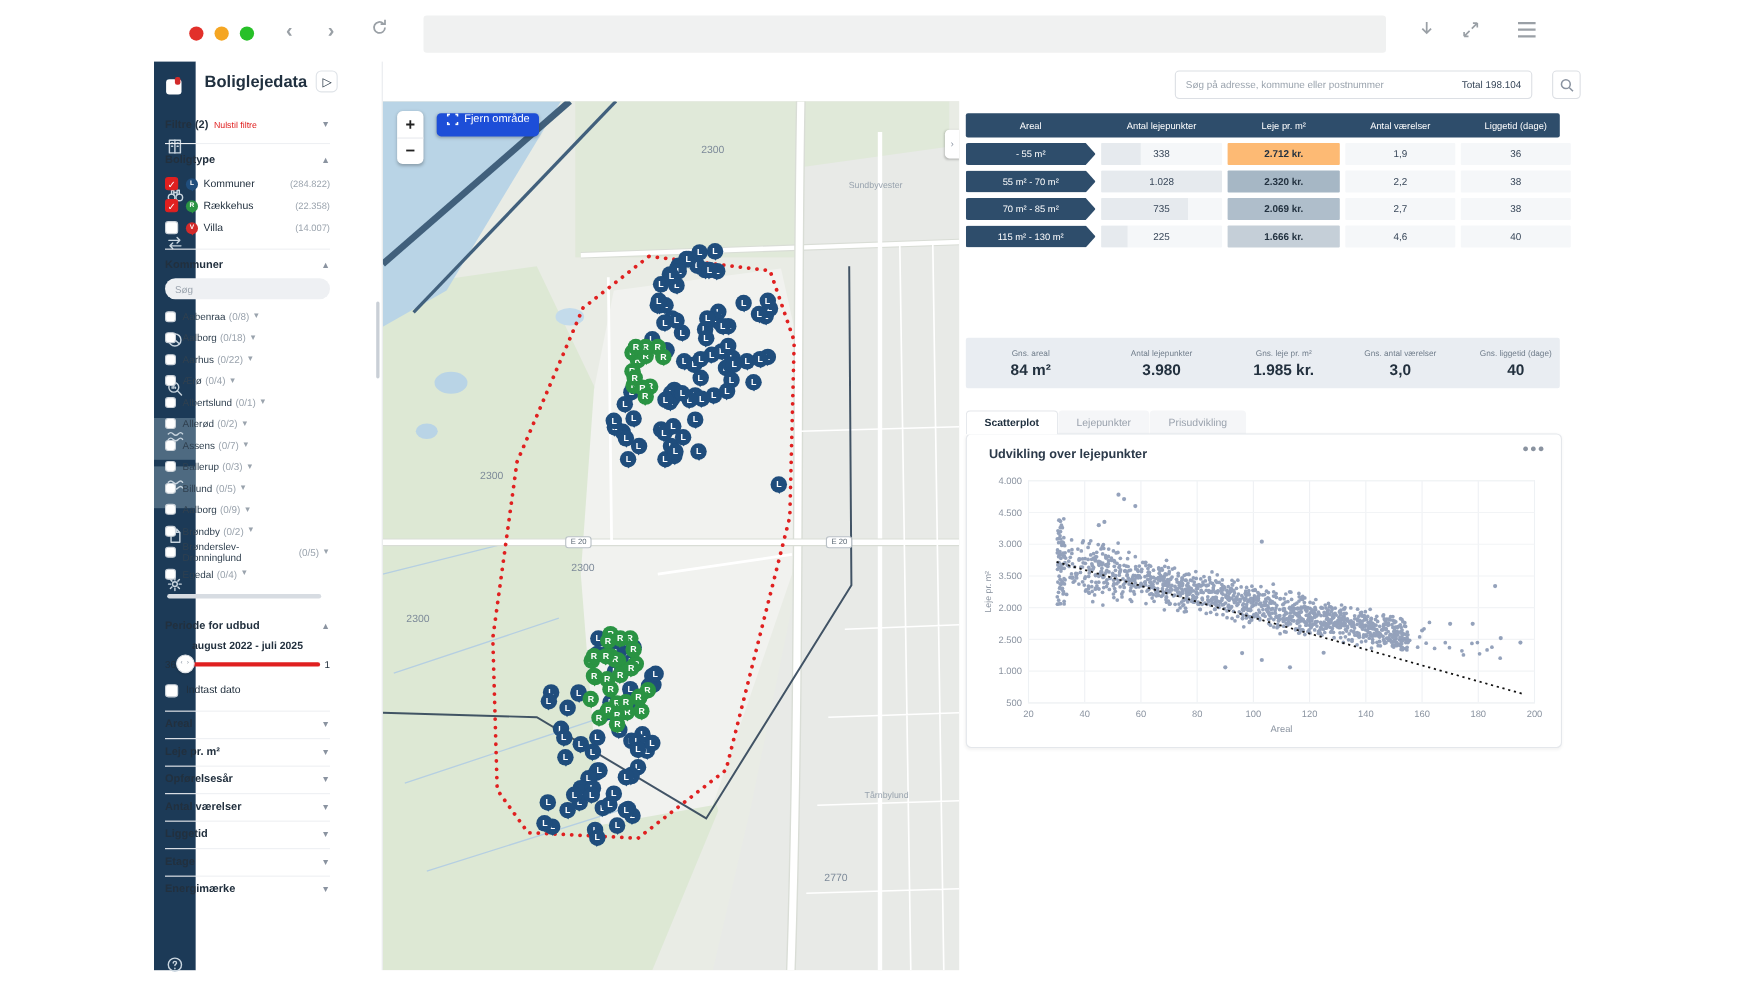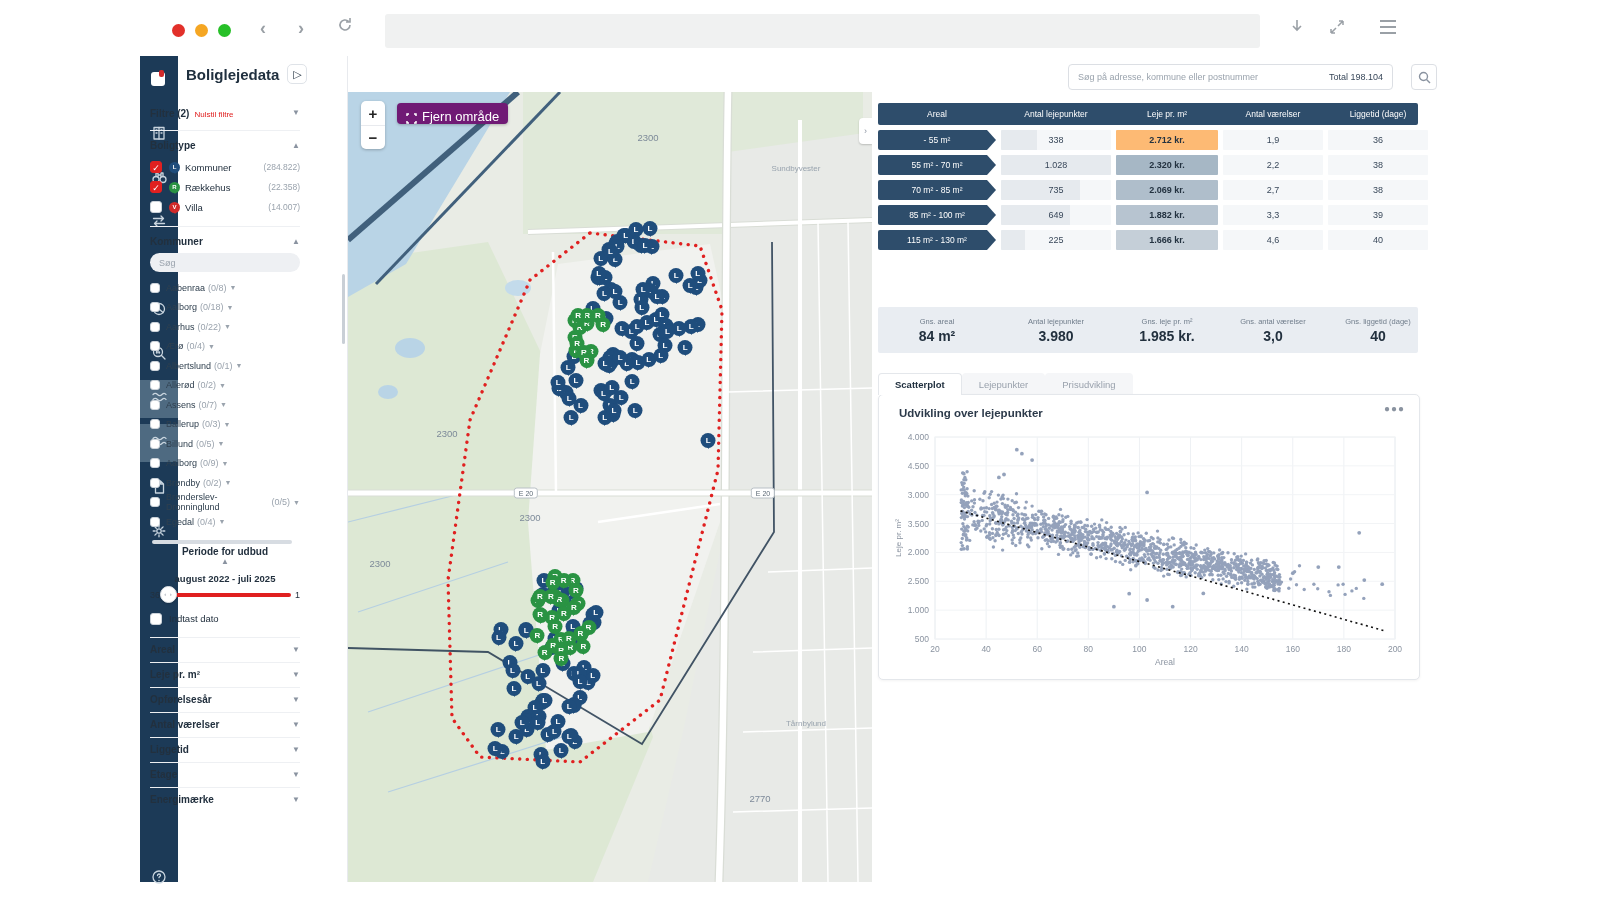--- a/index.html
+++ b/index.html
@@ -59,21 +59,21 @@
   
   .map { position:absolute; left:208px; top:36px; width:524px; height:790px; background:#e9ece5; overflow:hidden; }
   .map svg.base { position:absolute; left:0; top:0; }
   .map-label { position:absolute; color:#8a97a5; font-size:9px; transform:translate(-50%,-50%); white-space:nowrap; }
   .map-label.area { color:#7d8a99; font-size:9.5px; }
   .map-label.small { font-size:8px; color:#98a3ae; }
   .e20 { position:absolute; transform:translate(-50%,-50%); background:#fff; border:1px solid #b9c0c6; border-radius:3px; font-size:7px; color:#5d6a76; padding:1px 4px; }
   .zoombox { position:absolute; left:13px; top:9px; width:24px; background:#fff; border-radius:5px; box-shadow:0 1px 3px rgba(0,0,0,.25); }
   .zoombtn { height:24px; display:flex; align-items:center; justify-content:center; font-size:15px; color:#222; font-weight:bold; }
   .zoombtn + .zoombtn { border-top:1px solid #e8eaee; }
-  .remove-area { position:absolute; left:49px; top:11px; height:21px; background:#701a75; border-radius:4px; color:#fff; font-size:13px; display:flex; align-items:flex-end; gap:5px; padding:0 9px; box-shadow:0 1px 3px rgba(0,0,0,.25); }
+  .remove-area { position:absolute; left:49px; top:11px; height:21px; background:#1d4ed8; border-radius:4px; color:#fff; font-size:10px; display:flex; align-items:flex-start; gap:5px; padding:0 9px; box-shadow:0 1px 3px rgba(0,0,0,.25); }
   .collapse-tab { position:absolute; right:0; top:26px; width:13px; height:26px; background:#fff; border-radius:4px 0 0 4px; box-shadow:0 1px 2px rgba(0,0,0,.2); color:#8a93a0; font-size:9px; display:flex; align-items:center; justify-content:center; }
   .pin { position:absolute; width:15px; height:15px; border-radius:50%; color:#fff; font-size:8px; font-weight:bold; display:flex; align-items:center; justify-content:center; transform:translate(-50%,-60%); }
   .pin::after { content:''; position:absolute; bottom:-4px; left:50%; transform:translateX(-50%); border:3.5px solid transparent; }
   .pin.blue { background:#1f4d7c; } .pin.blue::after { border-top:5px solid #1f4d7c; }
   .pin.green { background:#2a9343; } .pin.green::after { border-top:5px solid #2a9343; }
 
   
   .search-wrap { position:absolute; left:928px; top:8px; display:flex; gap:18px; }
   .search-field { width:325px; height:26px; border:1px solid #dcdfe4; border-radius:4px; display:flex; align-items:center; padding:0 9px; }
   .search-ph { font-size:9px; color:#9aa3ad; }
@@ -332,21 +332,21 @@
           <span class="kom-count">(0/5)</span>
           <span class="kom-chev">▼</span>
         </div>
         <div class="kom-item">
           <span class="chk"></span>
           <span>Egedal</span>
           <span class="kom-count">(0/4)</span>
           <span class="kom-chev">▼</span>
         </div>
         <div class="scroll-hint"></div>
-        <div class="fp-row" style="margin-top:2px;flex-direction:column;">
+        <div class="fp-row" style="margin-top:20px;">
           <span class="fp-head">Periode for udbud</span>
           <span class="chev">▲</span>
         </div>
         <div class="period-date">august 2022 - juli 2025</div>
         <div class="slider-row">
           <span class="slider-num">36</span>
           <div class="slider-track">
             <div class="slider-handle">‹ ›</div>
           </div>
           <span class="slider-num">1</span>
@@ -692,36 +692,20 @@
               <span>735</span>
             </div>
             <div class="cell shade" style="background:#afbecb">
               <span>2.069 kr.</span>
             </div>
             <div class="cell">
               <span>2,7</span>
             </div>
             <div class="cell">
               <span>38</span>
-            </div>
-          </div>
-          <div class="grid5 trow">
-            <div class="arrow-label">85 m² - 100 m²</div>
-            <div class="cell">
-              <div class="bar" style="width:63%"></div>
-              <span>649</span>
-            </div>
-            <div class="cell shade" style="background:#b7c4d0">
-              <span>1.882 kr.</span>
-            </div>
-            <div class="cell">
-              <span>3,3</span>
-            </div>
-            <div class="cell">
-              <span>39</span>
             </div>
           </div>
           <div class="grid5 trow">
             <div class="arrow-label">115 m² - 130 m²</div>
             <div class="cell">
               <div class="bar" style="width:22%"></div>
               <span>225</span>
             </div>
             <div class="cell shade" style="background:#c5cfd8">
               <span>1.666 kr.</span>

